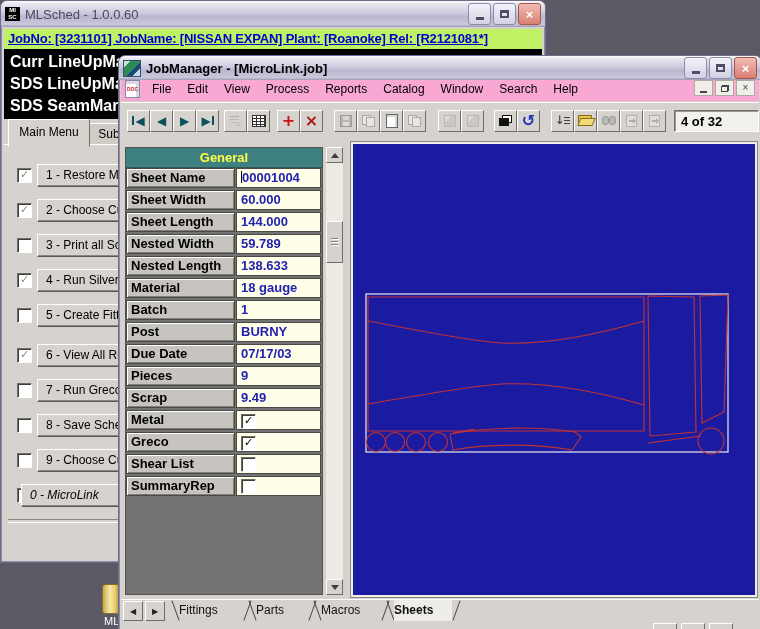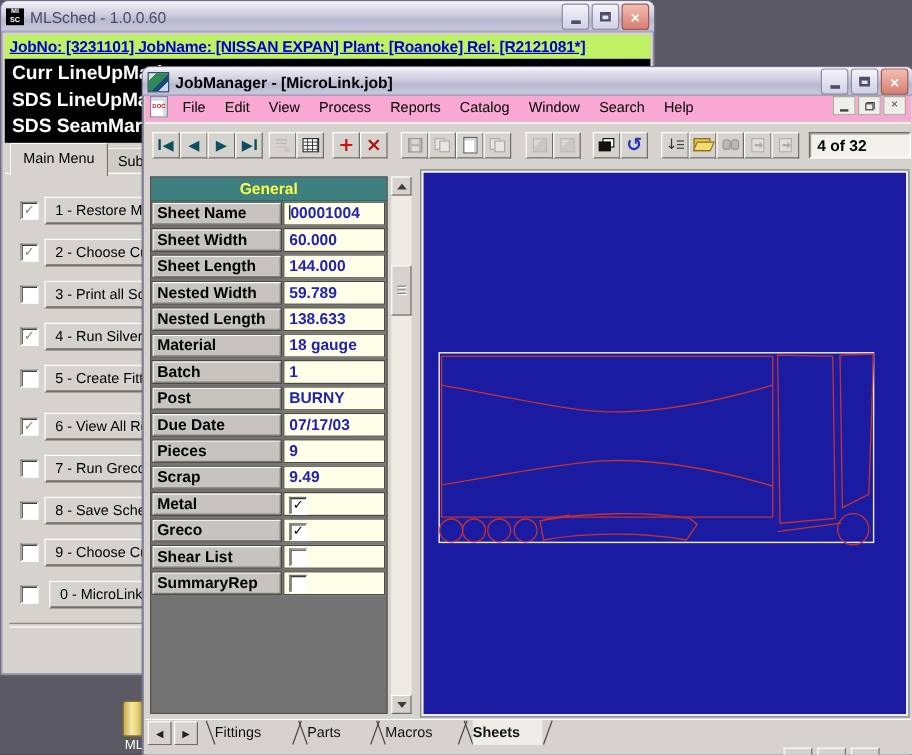--- a/index.html
+++ b/index.html
@@ -197,21 +197,21 @@
           <div class="ml-btn" style="left: 33px; top: 159px; width: 110px;">5 - Create Fitting</div>
           <span class="ml-check" style="left: 13px; top: 203px;">✓</span>
           <div class="ml-btn" style="left: 33px; top: 199px; width: 110px;">6 - View All Rep</div>
           <span class="ml-check" style="left: 13px; top: 238px;"></span>
           <div class="ml-btn" style="left: 33px; top: 234px; width: 110px;">7 - Run Greco G</div>
           <span class="ml-check" style="left: 13px; top: 273px;"></span>
           <div class="ml-btn" style="left: 33px; top: 269px; width: 110px;">8 - Save Sched</div>
           <span class="ml-check" style="left: 13px; top: 308px;"></span>
           <div class="ml-btn" style="left: 33px; top: 304px; width: 110px;">9 - Choose Curr</div>
           <span class="ml-check" style="left: 13px; top: 343px;"></span>
-          <div class="ml-btn" style="left: 37px; top: 339px; width: 110px;">0 - MicroLink</div>
+          <div class="ml-btn" style="left: 17px; top: 339px; width: 110px; font-style: italic;">0 - MicroLink</div>
         </div>
       <div class="ml-divider" style="top:374px;"></div>
     </div>
   </div>
 
   <div class="win" id="win-jm" style="left:118px;top:55px;width:642px;height:574px;">
     <div class="titlebar" style="height:24px;">
       <div id="jm-icon"></div>
       <div class="title-text" style="font-weight:bold;color:#000;">JobManager - [MicroLink.job]</div>
       <div style="flex:1"></div>

